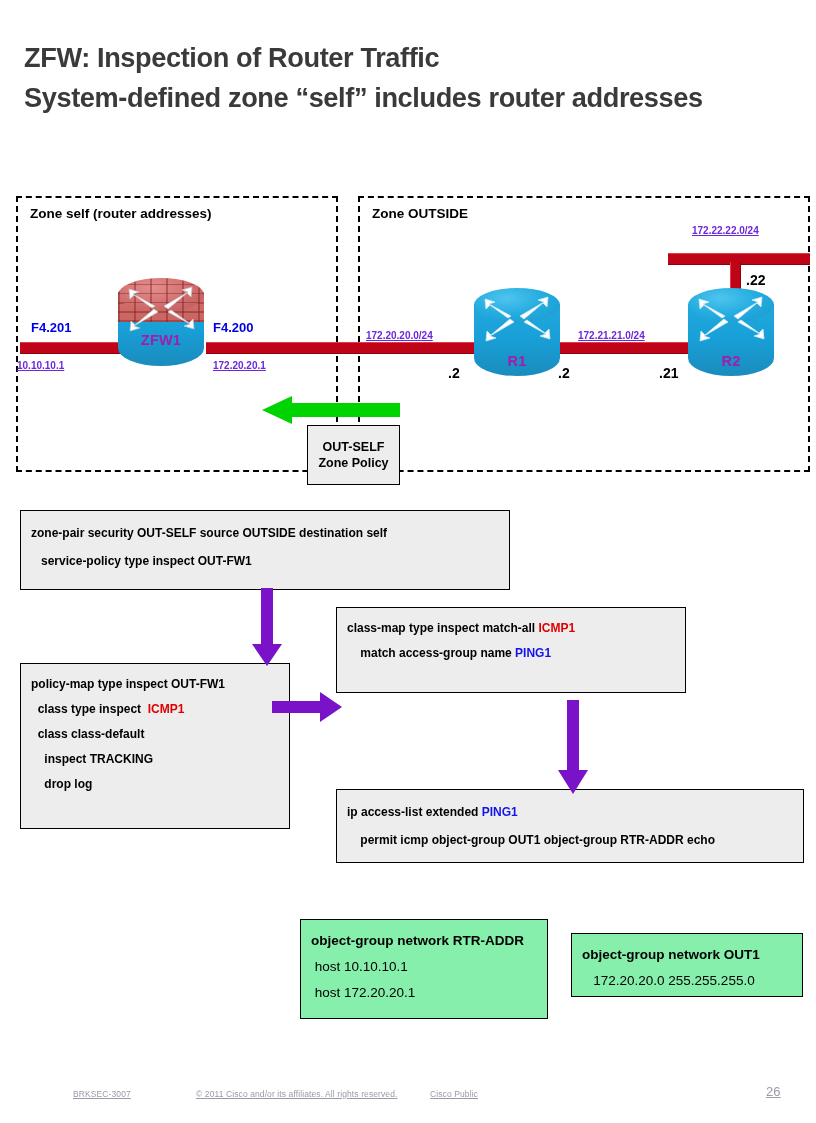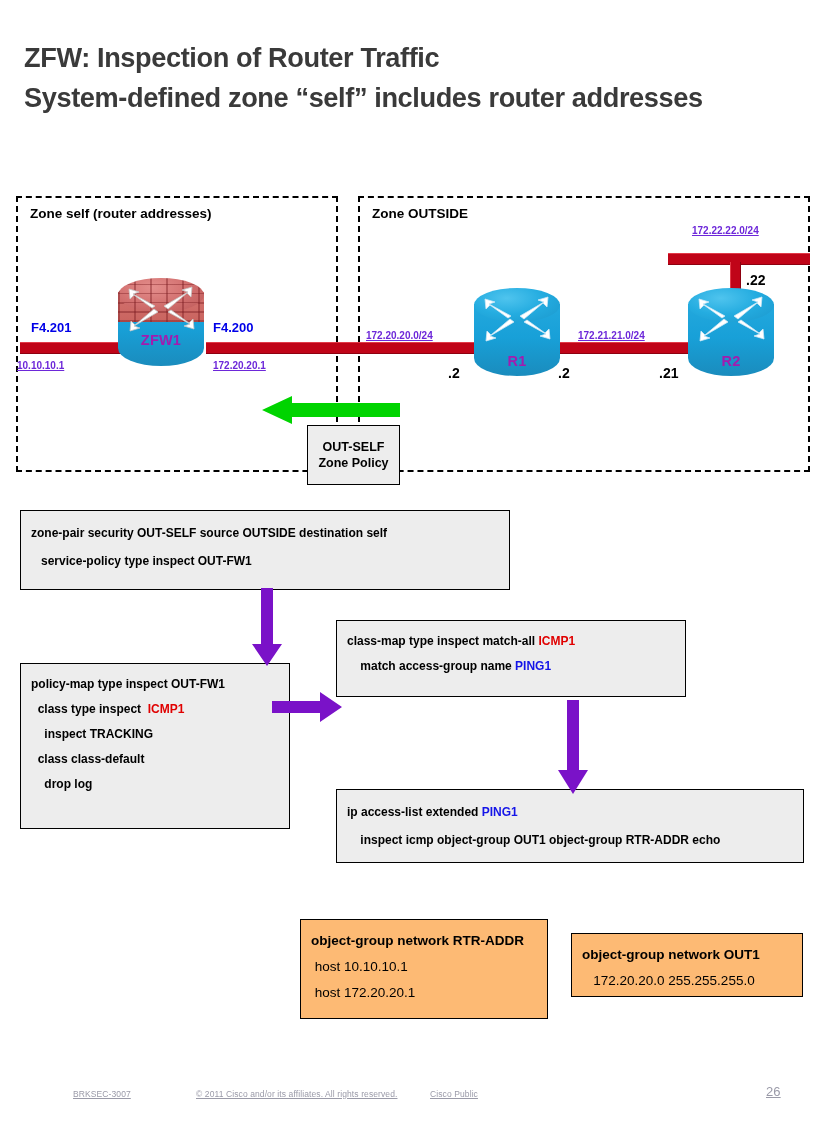--- a/index.html
+++ b/index.html
@@ -180,28 +180,28 @@
     box-sizing: border-box;
     padding: 8px 10px;
   }
   .cfgbox .row {
     font-size: 12px;
     font-weight: bold;
     color: #000;
     line-height: 25px;
     white-space: pre;
   }
-  .cfgbox.plain { background: #fdba74; }
+  .cfgbox.plain { background: #86efac; }
   .cfgbox.plain .row.sub { font-weight: normal; }
   .kw-red  { color: #E00000; }
   .kw-blue { color: #1414E8; }
 
   #box-zonepair   { left: 20px;  top: 510px; width: 490px; height: 80px; }
   #box-policymap  { left: 20px;  top: 663px; width: 270px; height: 166px; }
-  #box-classmap   { left: 336px; top: 620px; width: 350px; height: 77px; }
+  #box-classmap   { left: 336px; top: 607px; width: 350px; height: 86px; }
   #box-acl        { left: 336px; top: 789px; width: 468px; height: 74px; }
   #box-og-rtr     { left: 300px; top: 919px; width: 248px; height: 100px; }
   #box-og-out1    { left: 571px; top: 933px; width: 232px; height: 64px; }
 
   #box-zonepair  .row { line-height: 28px; }
   #box-acl       .row { line-height: 28px; }
   #box-og-rtr    .row,
   #box-og-out1   .row { line-height: 26px; font-size: 13.5px; }
 
   
@@ -312,31 +312,31 @@
     <div>Zone Policy</div>
   </div>
 
   <div class="cfgbox" id="box-zonepair">
       <div class="row"><span>zone-pair security OUT-SELF source OUTSIDE destination self</span></div>
       <div class="row"><span>   service-policy type inspect OUT-FW1</span></div>
     </div>
   <div class="cfgbox" id="box-policymap">
       <div class="row"><span>policy-map type inspect OUT-FW1</span></div>
       <div class="row"><span>  class type inspect  </span><span class="kw-red">ICMP1</span></div>
+      <div class="row"><span>  class class-default</span></div>
       <div class="row"><span>    inspect TRACKING</span></div>
-      <div class="row"><span>  class class-default</span></div>
       <div class="row"><span>    drop log</span></div>
     </div>
   <div class="cfgbox" id="box-classmap">
       <div class="row"><span>class-map type inspect match-all </span><span class="kw-red">ICMP1</span></div>
       <div class="row"><span>    match access-group name </span><span class="kw-blue">PING1</span></div>
     </div>
   <div class="cfgbox" id="box-acl">
       <div class="row"><span>ip access-list extended </span><span class="kw-blue">PING1</span></div>
-      <div class="row"><span>    inspect icmp object-group OUT1 object-group RTR-ADDR echo</span></div>
+      <div class="row"><span>    permit icmp object-group OUT1 object-group RTR-ADDR echo</span></div>
     </div>
   <div class="cfgbox plain" id="box-og-rtr">
       <div class="row"><span>object-group network RTR-ADDR</span></div>
       <div class="row sub"><span> host 10.10.10.1</span></div>
       <div class="row sub"><span> host 172.20.20.1</span></div>
     </div>
   <div class="cfgbox plain" id="box-og-out1">
       <div class="row"><span>object-group network OUT1</span></div>
       <div class="row sub"><span>   172.20.20.0 255.255.255.0</span></div>
     </div>

